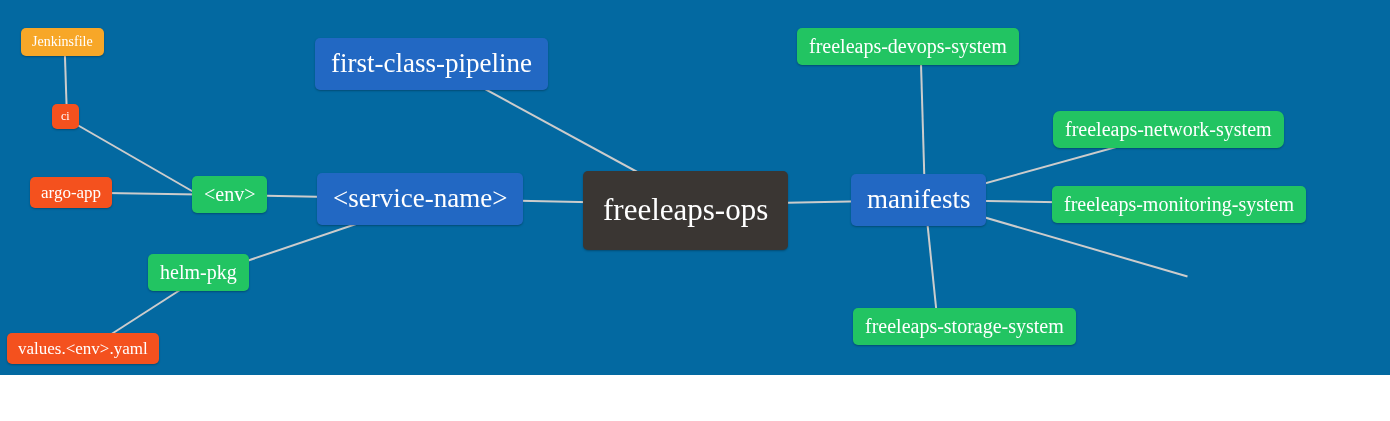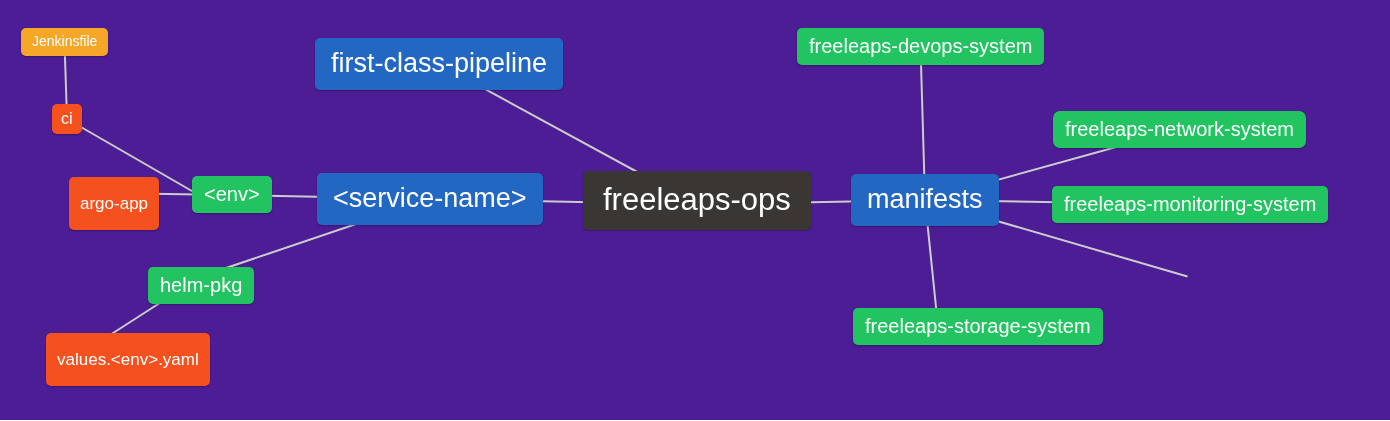--- a/index.html
+++ b/index.html
@@ -1,55 +1,55 @@
 <!DOCTYPE html>
 <html><head>
 <meta charset="utf-8">
 <style>
   html,body{margin:0;padding:0;background:#ffffff;}
   .canvas{
     position:relative;
-    width:1390px;height:420px;
-    background:#4c1d95;
+    width:1390px;height:375px;
+    background:#0369a1;
     overflow:hidden;
-    font-family:Liberation Sans, sans-serif;
+    font-family:Liberation Serif, serif;
   }
   #edges{position:absolute;left:0;top:0;width:1390px;height:421px;}
   .node{
     position:absolute;
     color:#ffffff;
     border-radius:5px;
     white-space:nowrap;
     line-height:1.25;
     box-shadow:0 1px 2px rgba(0,0,0,0.28);
     text-align:center;
     cursor:default;
   }
   
   .f14{font-size:14px;padding:5px 11px;}
-  .f16{font-size:16px;padding:5px 9px;}
-  .f17{font-size:17px;padding:16px 11px;margin-left:39px;}
+  .f16{font-size:12px;padding:5px 9px;}
+  .f17{font-size:17px;padding:5px 11px;}
   .f20{font-size:20px;padding:6px 12px;}
   .f27{font-size:27px;padding:9px 16px;}
-  .f31{font-size:31px;padding:10px 20px;}
+  .f31{font-size:31px;padding:20px 20px;}
   
   .p-jenkinsfile{left:21px;top:28px;}
   .p-ci{left:52px;top:104px;}
   .p-argo{left:30px;top:177px;}
   .p-env{left:158px;top:176px;}
   .p-fcp{left:315px;top:38px;}
   .p-service{left:317px;top:173px;}
   .p-ops{left:583px;top:171px;}
   .p-manifests{left:851px;top:174px;}
   .p-devops{left:797px;top:28px;}
   .p-network{left:1053px;top:111px;}
   .p-monitoring{left:1052px;top:186px;}
   .p-controls{left:1061px;top:258px;}
   .p-storage{left:813px;top:308px;margin-left:40px;}
-  .p-helm{left:148px;top:267px;text-align:right;}
+  .p-helm{left:148px;top:254px;text-align:right;}
   .p-values{left:7px;top:333px;}
 </style>
 </head>
 <body>
 
 <div class="canvas">
   <svg id="edges">
       <line x1="64.5" y1="42" x2="67" y2="119" stroke="#cccccc" stroke-width="2"></line>
       <line x1="67" y1="119" x2="198" y2="194.5" stroke="#cccccc" stroke-width="2"></line>
       <line x1="75" y1="192.5" x2="198" y2="194.5" stroke="#cccccc" stroke-width="2"></line>

